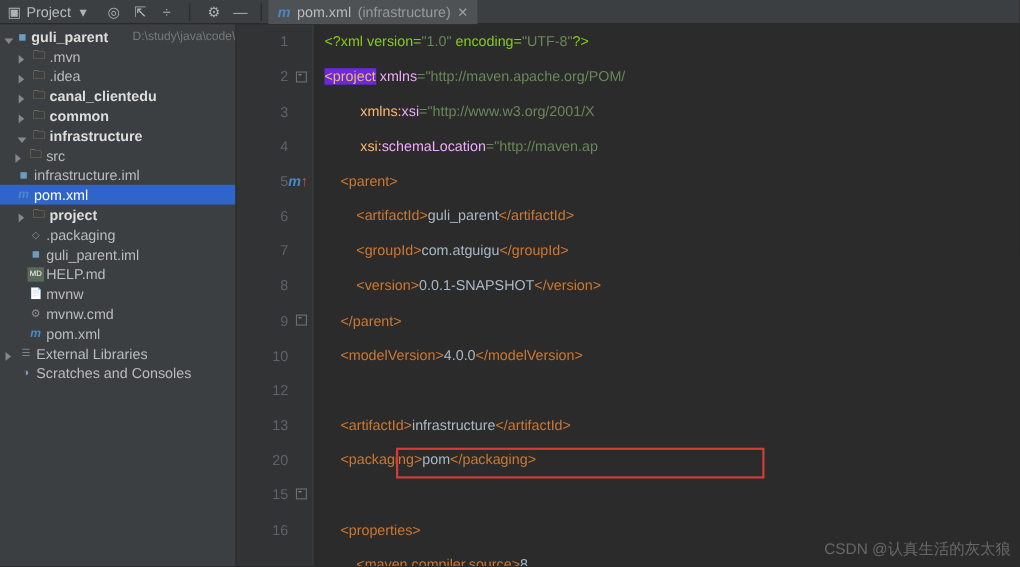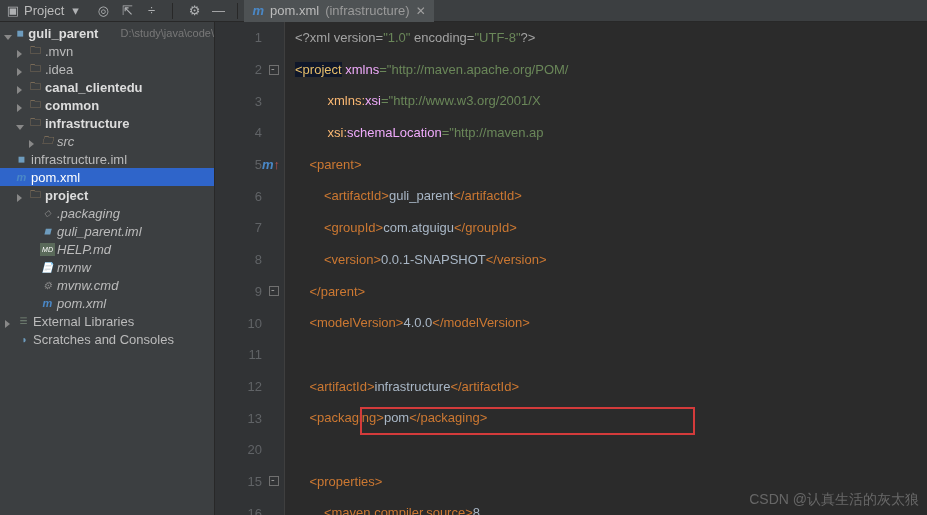--- a/index.html
+++ b/index.html
@@ -36,36 +36,36 @@
 .t-ic.lib { color:#7a8a7a; }
 .t-ic.lib::before { content:"\2630"; font-size:9px; }
 .t-ic.scratch { color:#6e9cbe; }
 .t-ic.scratch::before { content:"\25D1"; font-size:10px; }
 .t-ic.md { background:#5a6a5a; color:#fff; font-size:7px; padding:0 1px; }
 .t-ic.md::before { content:"MD"; }
 .row-label { white-space:nowrap; }
 .row-hint { color:#787878; font-size:11px; margin-left:20px; }
 .indent0 { padding-left:2px; }
 .indent1 { padding-left:14px; }
-.indent2 { padding-left:26px;font-style:italic; }
+.indent2 { padding-left:11px; }
 .indent3 { }
 .bold { font-weight:bold; color:#ddd; }
 .editor-wrap { flex:1; display:flex; position:relative; background:#2b2b2b; overflow:hidden; }
 .gutter { width:70px; background:#313335; border-right:1px solid #3f3f3f; position:relative; }
 .gutter-line { height:31.7px; display:flex; align-items:center; justify-content:flex-end; padding-right:22px; color:#606366; font-family:Consolas,monospace; font-size:17px; position:relative; }
 .gutter-mark { position:absolute; right:4px; font-size:13px; color:#888; }
 .mark-m { color:#4a88c7; font-weight:bold; font-style:italic; }
 .mark-arrow { color:#c75450; }
 .fold-square { width:10px; height:10px; border:1px solid #707070; position:absolute; right:5px; background:#313335; }
 .fold-square::after { content:"-"; position:absolute; top:-4px; left:1px; color:#a0a0a0; font-size:11px; }
 .code { flex:1; padding:0 10px; font-family:Consolas,"Courier New",monospace; font-size:17px; line-height:31.7px; white-space:pre; overflow:hidden; position:relative; }
 .code-line { height:31.7px; }
-.x-pi { color:#a3a3a3;margin-top:19px; }
+.x-pi { color:#84cc16;margin-top:19px; }
 .x-tag { color:#cc7832; }
-.x-tag-hl { background:#0f172a; color:#e8bf6a; }
+.x-tag-hl { background:#6d28d9; color:#e8bf6a; }
 .x-attr { color:#f0abfc; }
 .x-str { color:#6a8759; }
 .x-ns { color:#fdba74; }
 .x-txt { color:#a9b7c6; }
 .redbox { position:absolute; border:2px solid #d43b3b; }
 .watermark { position:absolute; right:8px; bottom:6px; color:#808080; font-size:14px; z-index:5; opacity:.7; }
 </style>
 </head>
 <body>
 
@@ -216,23 +216,20 @@
           <span>8</span>
         </div>
       <div class="gutter-line">
           <span>9</span>
           <span class="gutter-mark fold-square" style="top:10px"></span>
         </div>
       <div class="gutter-line">
           <span>10</span>
         </div>
       <div class="gutter-line">
-          <span>11</span>
-        </div>
-      <div class="gutter-line">
           <span>12</span>
         </div>
       <div class="gutter-line">
           <span>13</span>
         </div>
       <div class="gutter-line">
           <span>20</span>
         </div>
       <div class="gutter-line">
           <span>15</span>

